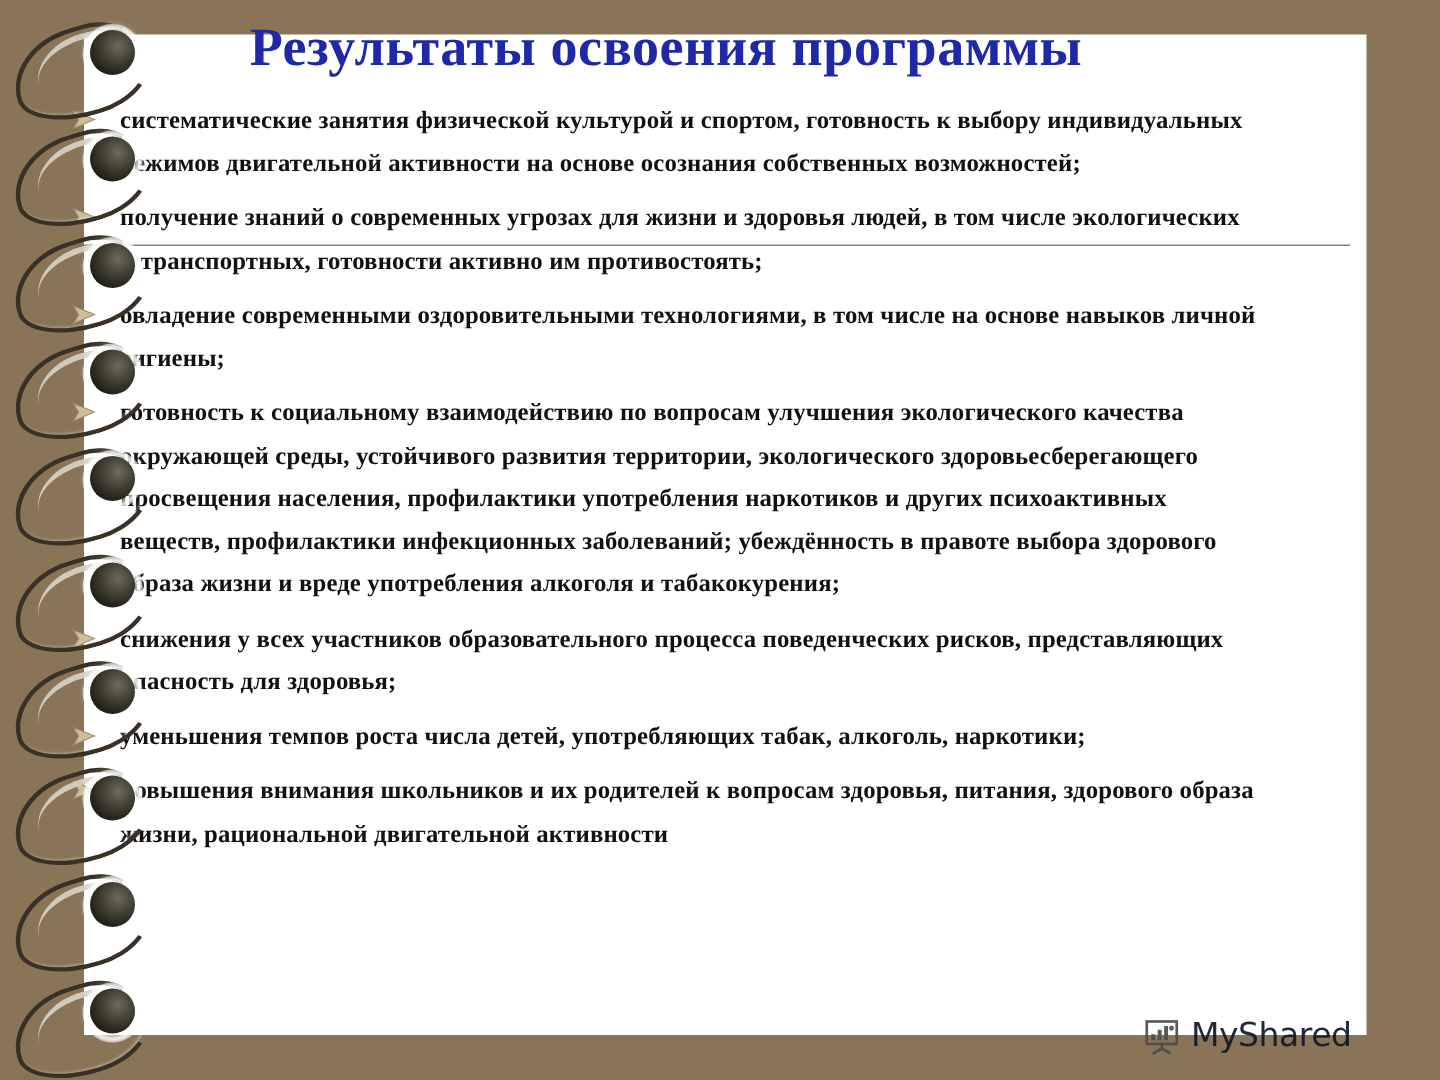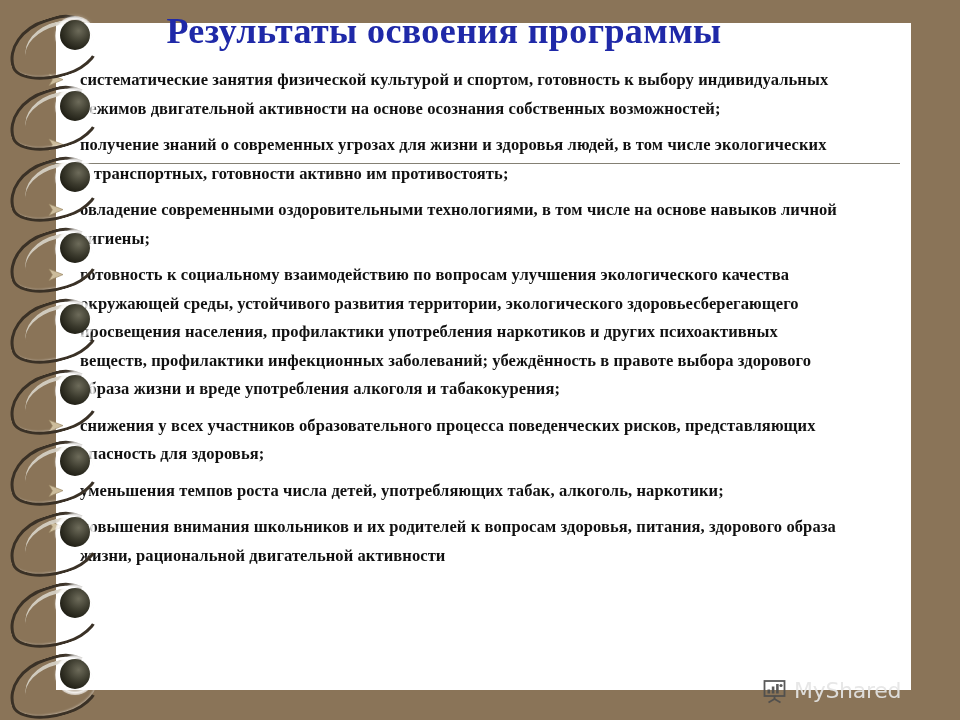--- a/index.html
+++ b/index.html
@@ -155,21 +155,21 @@
     top: 678px;
     display: flex;
     align-items: center;
     gap: 6px;
     opacity: .92;
   }
   #watermark .wm-icon { width: 26px; height: 26px; display: block; }
   #watermark .wm-text {
     font-family: "DejaVu Sans", sans-serif;
     font-size: 22px;
-    color: #e5e5e5;
+    color: #0f172a;
     letter-spacing: -.3px;
     line-height: 22px;
   }
 </style>
 </head>
 <body>
 
 <div id="slide">
 
   <div id="page"></div>

